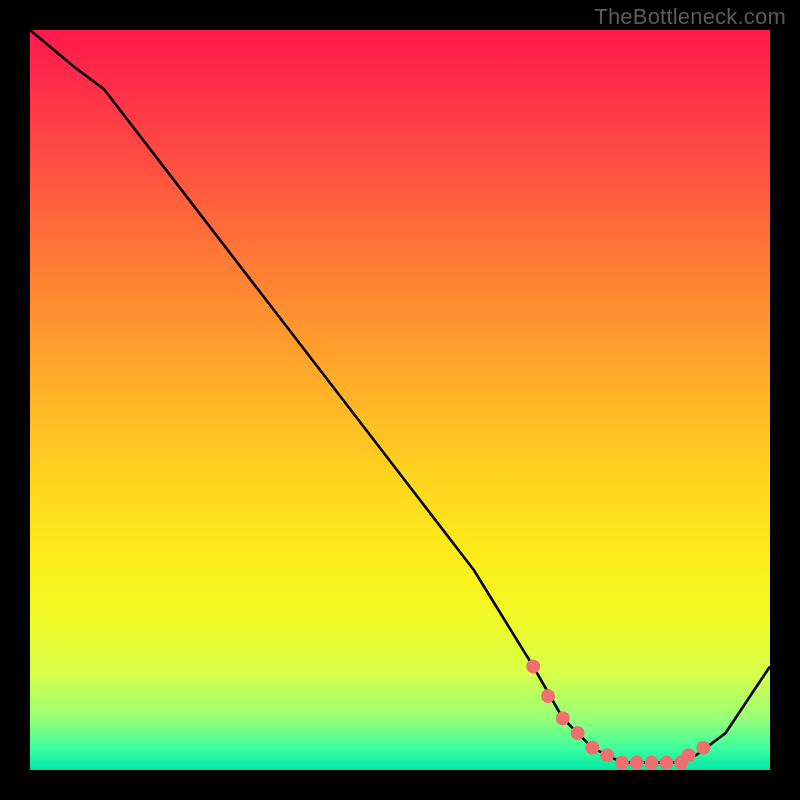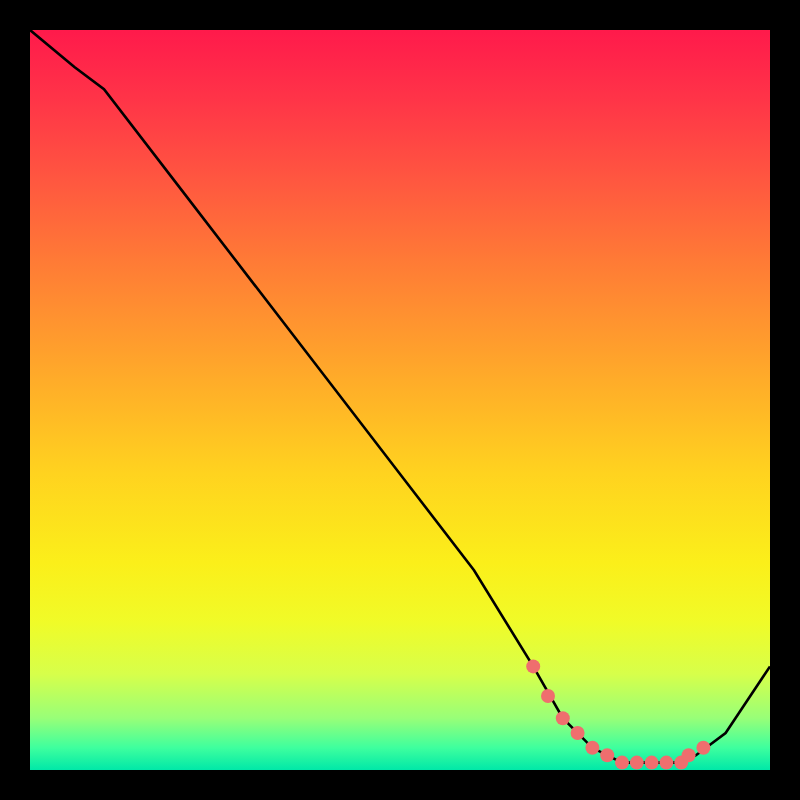--- a/index.html
+++ b/index.html
@@ -52,20 +52,21 @@
     position: absolute;
     left: 0; top: 0;
     width: 740px;
     height: 740px;
   }
 </style>
 </head>
 <body>
 
 <div class="frame">
+  <div class="watermark">TheBottleneck.com</div>
 
   <div class="plot">
     <svg class="curve" viewBox="0 0 740 740">
       <path id="curvePath" fill="none" stroke="#000000" stroke-width="2.6" d="M0.0 0.0 L44.4 37.0 L74.0 59.2 L148.0 155.4 L222.0 251.6 L296.0 347.8 L370.0 444.0 L444.0 540.2 L503.2 636.4 L532.8 688.2 L562.4 717.8 L592.0 732.6 L621.6 732.6 L651.2 732.6 L666.0 725.2 L695.6 703.0 L740.0 636.4"></path>
       <g id="dots">
           <circle cx="503.2" cy="636.4" r="7" fill="#ef6e6e"></circle>
           <circle cx="518.0" cy="666.0" r="7" fill="#ef6e6e"></circle>
           <circle cx="532.8" cy="688.2" r="7" fill="#ef6e6e"></circle>
           <circle cx="547.6" cy="703.0" r="7" fill="#ef6e6e"></circle>
           <circle cx="562.4" cy="717.8" r="7" fill="#ef6e6e"></circle>

